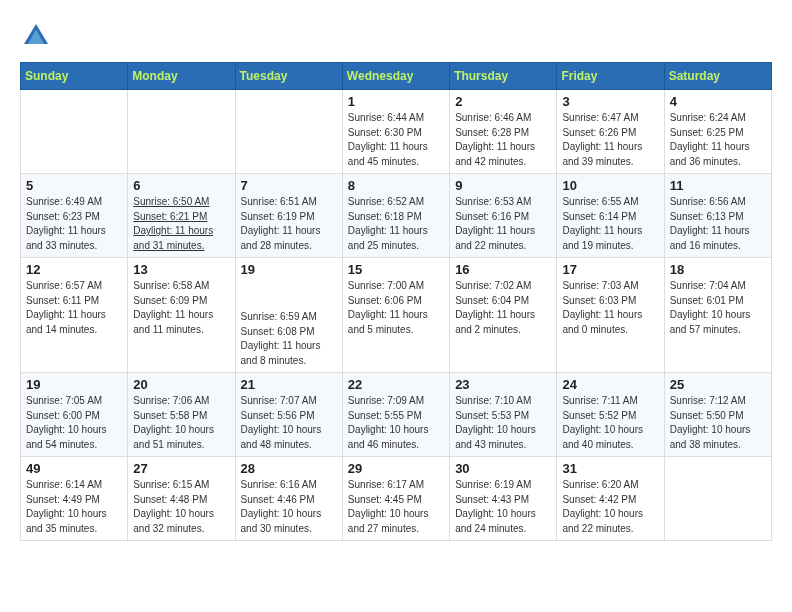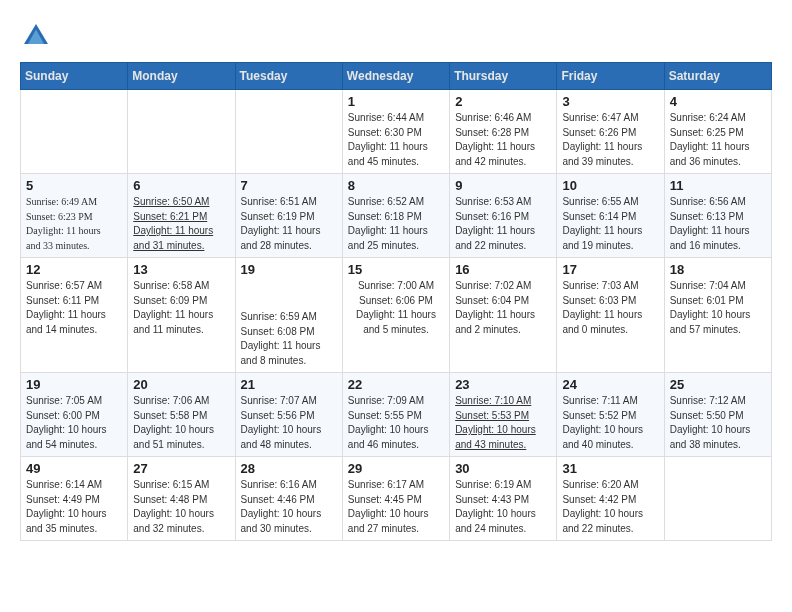--- a/index.html
+++ b/index.html
@@ -44,21 +44,21 @@
       font-size: 14px;
       color: #555;
     }
     .calendar {
       width: 100%;
       border-collapse: collapse;
       font-size: 10.5px;
     }
     .calendar th {
       background: #2a6db5;
-      color: #e5e5e5;
+      color: #bef264;
       padding: 6px 4px;
       text-align: left;
       font-weight: bold;
       font-size: 12px;
       border: 1px solid #1a5a9a;
     }
     .calendar td {
       border: 1px solid #ddd;
       vertical-align: top;
       padding: 4px 5px;
@@ -149,21 +149,21 @@
           <span class="day-number">4</span>
           <div class="day-info" style="white-space: pre-line;">Sunrise: 6:24 AM
 Sunset: 6:25 PM
 Daylight: 11 hours
 and 36 minutes.</div>
         </td>
       </tr>
       <tr class="row-even">
         <td>
           <span class="day-number">5</span>
-          <div class="day-info" style="white-space: pre-line; font-family: Liberation Serif, serif;">Sunrise: 6:49 AM
+          <div class="day-info" style="white-space: pre-line;">Sunrise: 6:49 AM
 Sunset: 6:23 PM
 Daylight: 11 hours
 and 33 minutes.</div>
         </td>
         <td>
           <span class="day-number">6</span>
           <div class="day-info" style="white-space: pre-line; text-decoration: underline;">Sunrise: 6:50 AM
 Sunset: 6:21 PM
 Daylight: 11 hours
 and 31 minutes.</div>
@@ -221,21 +221,21 @@
         </td>
         <td>
           <span class="day-number">19</span>
           <div class="day-info" style="white-space: pre-line; margin-top: 33px;">Sunrise: 6:59 AM
 Sunset: 6:08 PM
 Daylight: 11 hours
 and 8 minutes.</div>
         </td>
         <td>
           <span class="day-number">15</span>
-          <div class="day-info" style="white-space: pre-line; text-align: center;">Sunrise: 7:00 AM
+          <div class="day-info" style="white-space: pre-line;">Sunrise: 7:00 AM
 Sunset: 6:06 PM
 Daylight: 11 hours
 and 5 minutes.</div>
         </td>
         <td>
           <span class="day-number">16</span>
           <div class="day-info" style="white-space: pre-line;">Sunrise: 7:02 AM
 Sunset: 6:04 PM
 Daylight: 11 hours
 and 2 minutes.</div>
@@ -279,21 +279,21 @@
         </td>
         <td>
           <span class="day-number">22</span>
           <div class="day-info" style="white-space: pre-line;">Sunrise: 7:09 AM
 Sunset: 5:55 PM
 Daylight: 10 hours
 and 46 minutes.</div>
         </td>
         <td>
           <span class="day-number">23</span>
-          <div class="day-info" style="white-space: pre-line; text-decoration: underline;">Sunrise: 7:10 AM
+          <div class="day-info" style="white-space: pre-line;">Sunrise: 7:10 AM
 Sunset: 5:53 PM
 Daylight: 10 hours
 and 43 minutes.</div>
         </td>
         <td>
           <span class="day-number">24</span>
           <div class="day-info" style="white-space: pre-line;">Sunrise: 7:11 AM
 Sunset: 5:52 PM
 Daylight: 10 hours
 and 40 minutes.</div>

